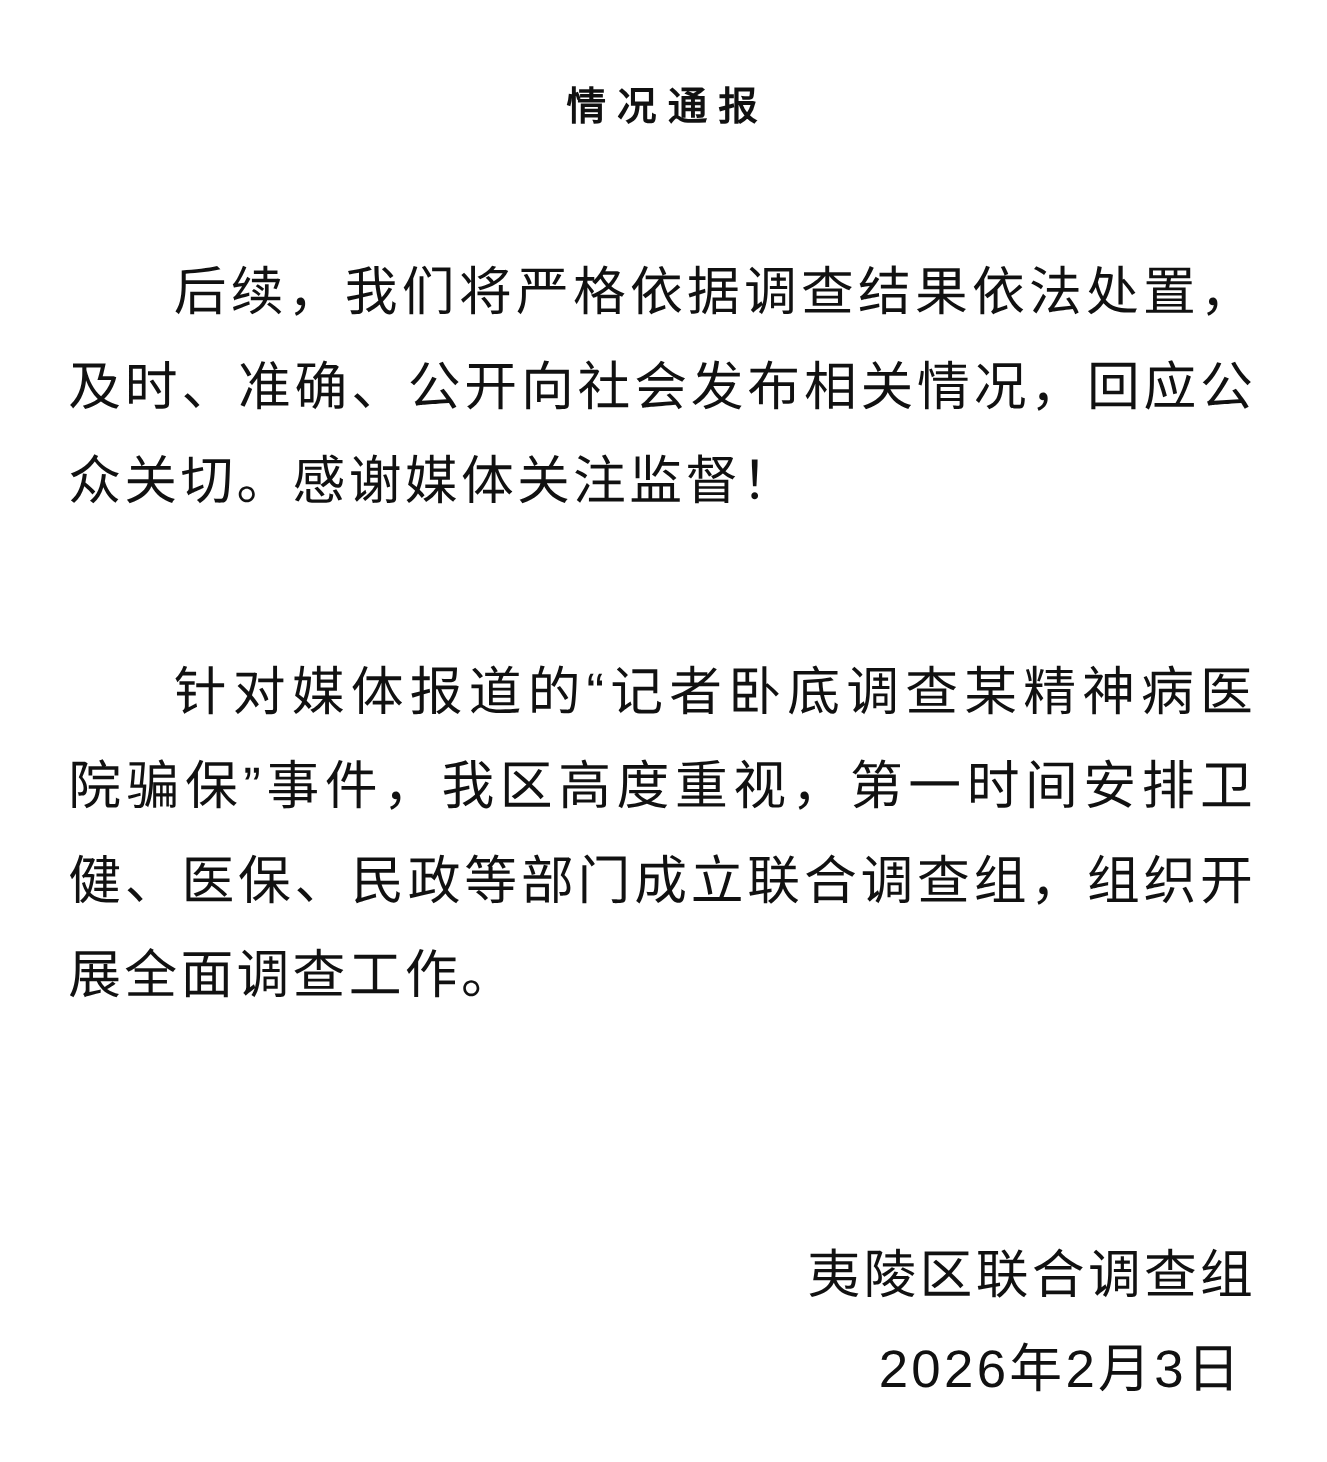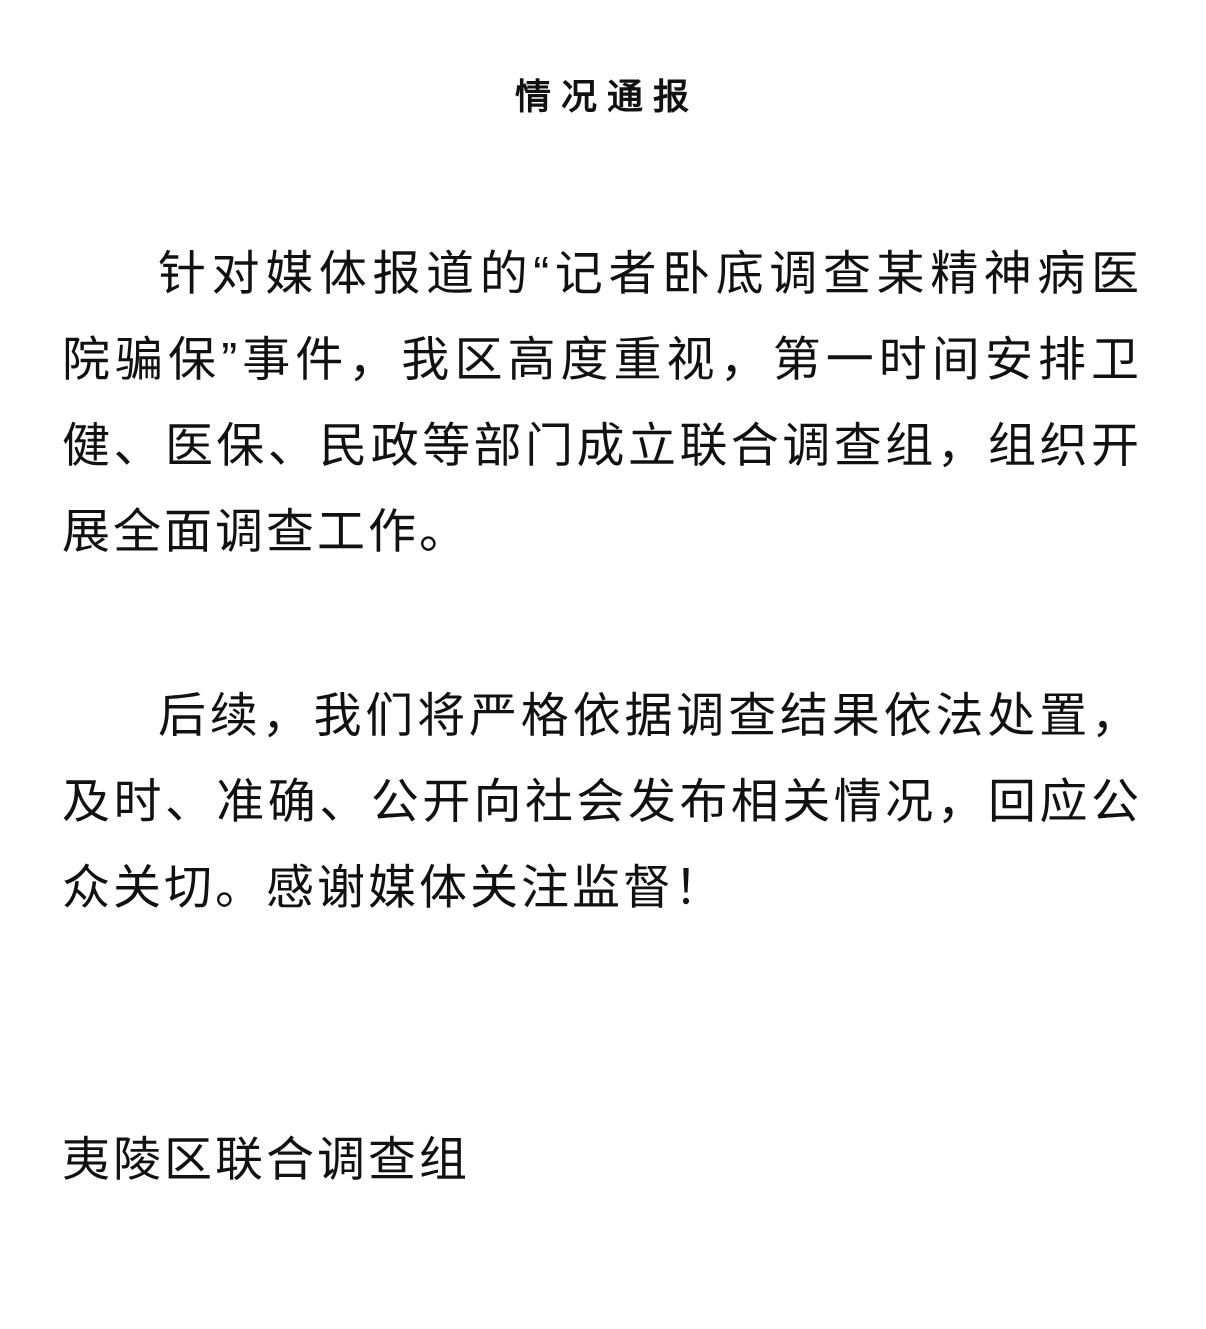--- a/index.html
+++ b/index.html
@@ -46,31 +46,33 @@
   .para-2 {
     margin-top: 98px;
   }
   .sign-block {
     margin-top: 186px;
   }
   .signature, .date {
     font-size: 48px;
     line-height: 86px;
     letter-spacing: 3px;
+    text-align: right;
   }
   .date {
     padding-right: 12px;
   }
 </style>
 </head>
 <body>
 
 <div class="page">
   <h1 class="title">情况通报</h1>
 
+  <p class="body-para para-2">后续，我们将严格依据调查结果依法处置，及时、准确、公开向社会发布相关情况，回应公众关切。感谢媒体关注监督！</p>
+
   <p class="body-para para-1">针对媒体报道的“记者卧底调查某精神病医院骗保”事件，我区高度重视，第一时间安排卫健、医保、民政等部门成立联合调查组，组织开展全面调查工作。</p>
-
-  <p class="body-para para-2">后续，我们将严格依据调查结果依法处置，及时、准确、公开向社会发布相关情况，回应公众关切。感谢媒体关注监督！</p>
 
   <div class="sign-block">
     <div class="signature">夷陵区联合调查组</div>
+    <div class="date">2026年2月3日</div>
   </div>
 </div>
 
 </body></html>

